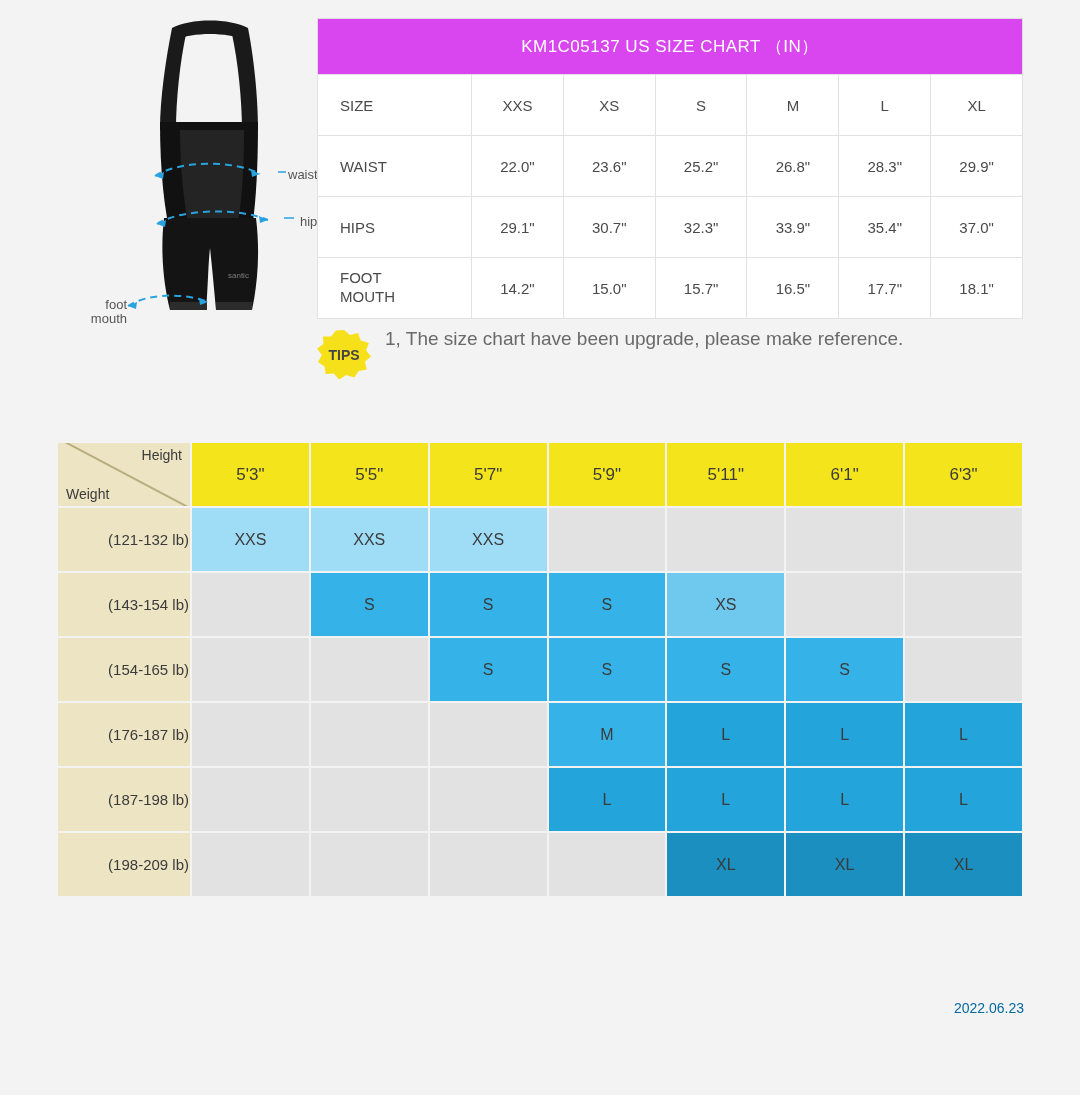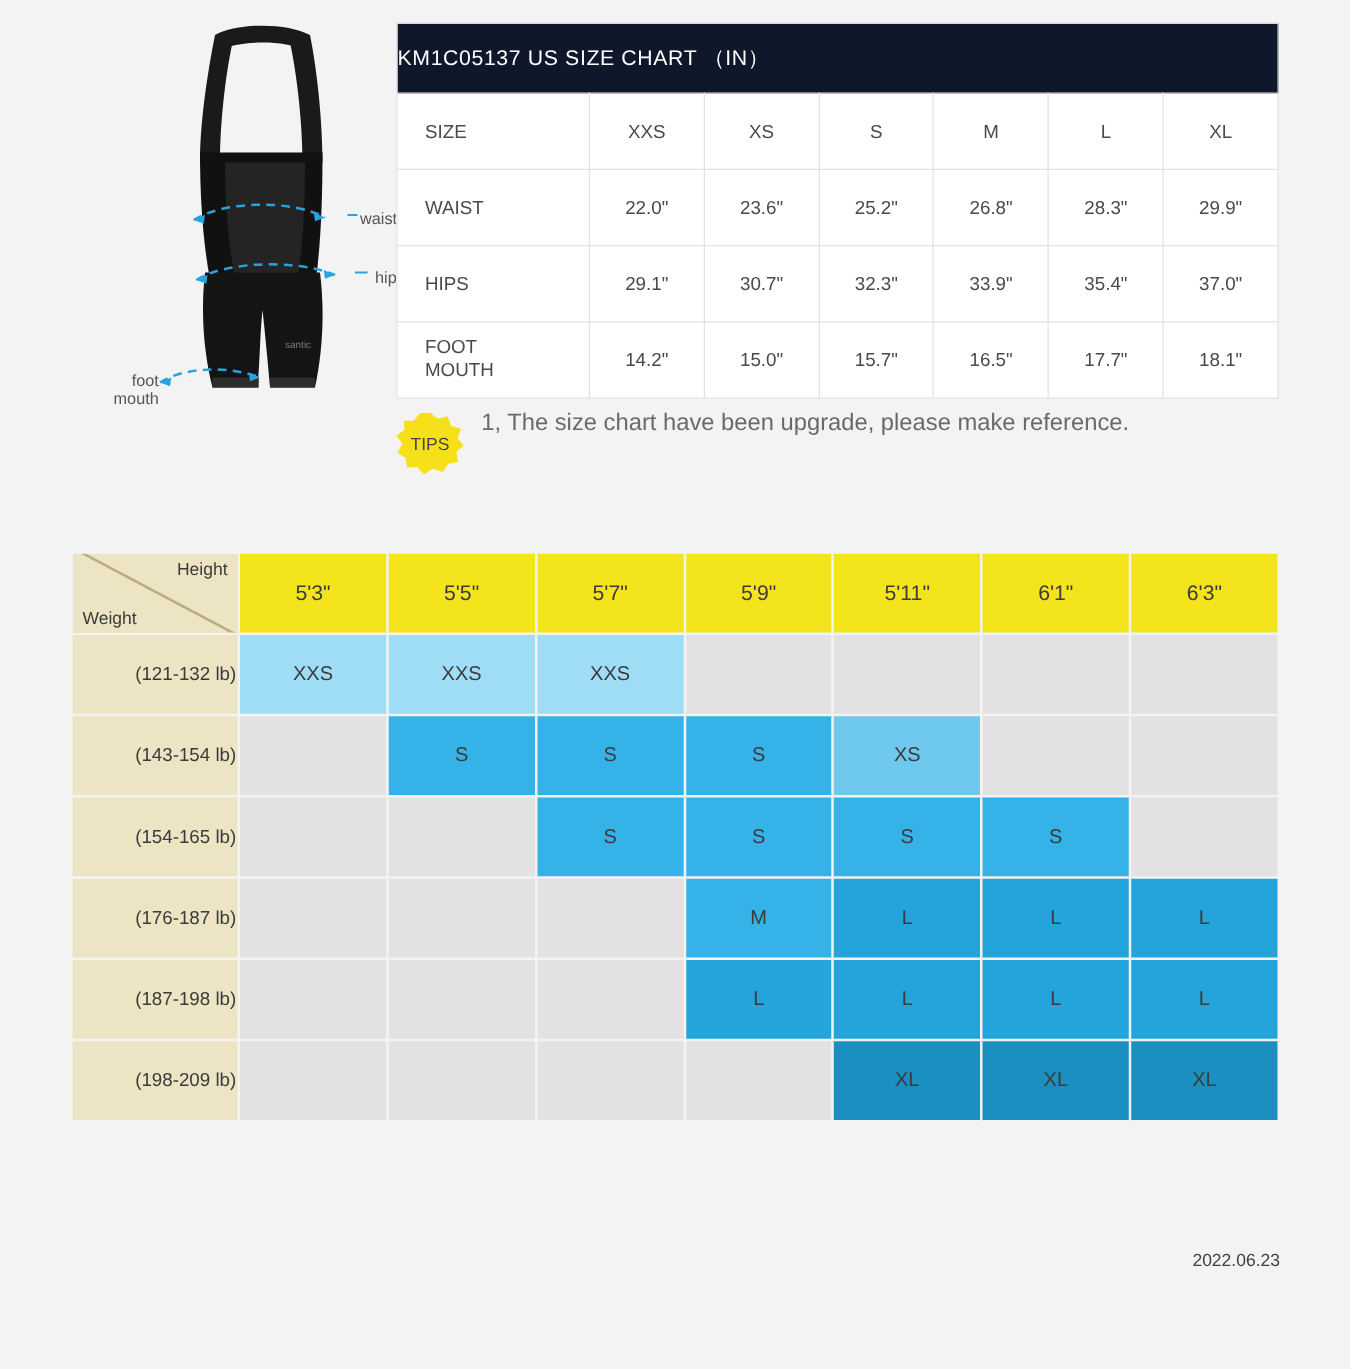--- a/index.html
+++ b/index.html
@@ -45,27 +45,27 @@
   .size-chart {
     position: absolute;
     left: 317px;
     top: 18px;
     width: 706px;
     border-collapse: collapse;
     background: #fff;
     border: 1px solid #dcdcdc;
   }
   .size-chart thead th {
-    background: #0f172a;
+    background: #d946ef;
     color: #fff;
     font-size: 17px;
     font-weight: normal;
     letter-spacing: 0.5px;
     padding: 16px 0;
-    text-align: left;
+    text-align: center;
   }
   .size-chart td {
     border: 1px solid #e2e2e2;
     font-size: 15px;
     color: #4a4a4a;
     text-align: center;
     height: 58px;
     vertical-align: middle;
   }
   .size-chart td.rowhead {
@@ -102,21 +102,21 @@
                        0% 37%, 12% 28%, 11% 13%, 26% 13%, 35% 1%);
   }
   .tips-badge .txt {
     position: absolute;
     inset: 0;
     display: flex;
     align-items: center;
     justify-content: center;
     font-size: 14px;
     color: #444;
-    font-weight: normal;
+    font-weight: bold;
   }
   .tips-lines {
     font-size: 19px;
     line-height: 1.6;
     color: #6a6a6a;
     padding-top: 4px;
   }
 
   
   .matrix {
@@ -185,21 +185,21 @@
     bottom: 4px;
     font-size: 14px;
     color: #3b3b3b;
   }
 
   .date-stamp {
     position: absolute;
     right: 56px;
     top: 1000px;
     font-size: 14px;
-    color: #404040;
+    color: #0369a1;
   }
 </style>
 </head>
 <body>
 
 <div class="top-area">
 
   <div class="garment">
     <svg width="250" height="320" viewBox="0 0 250 320">
 

